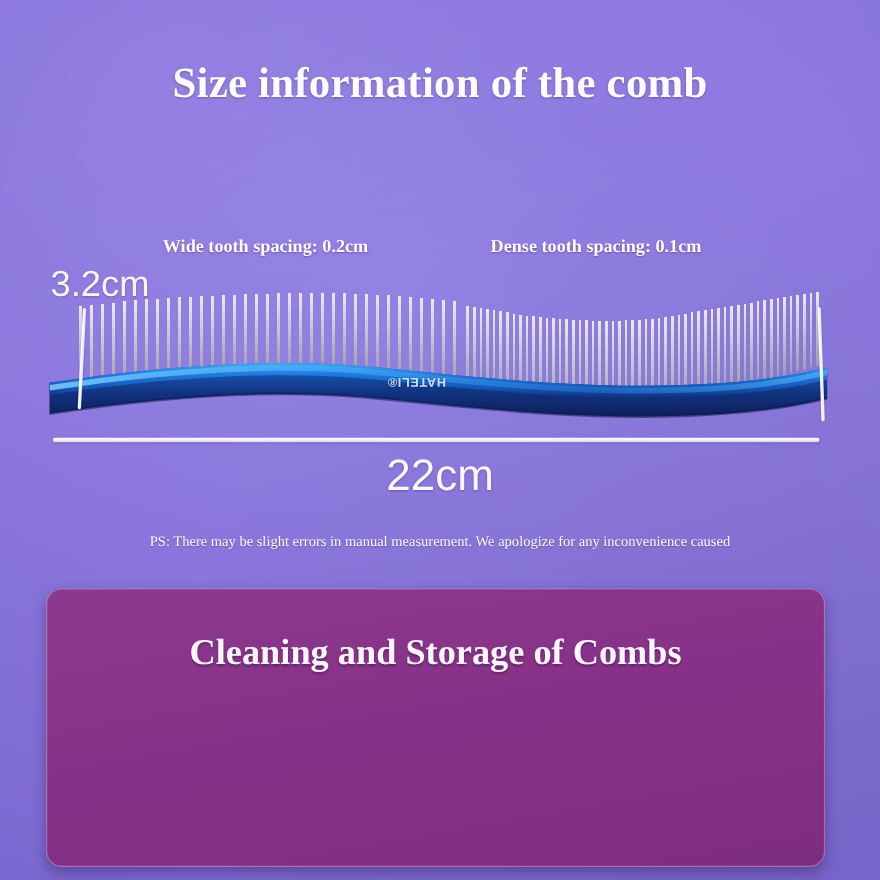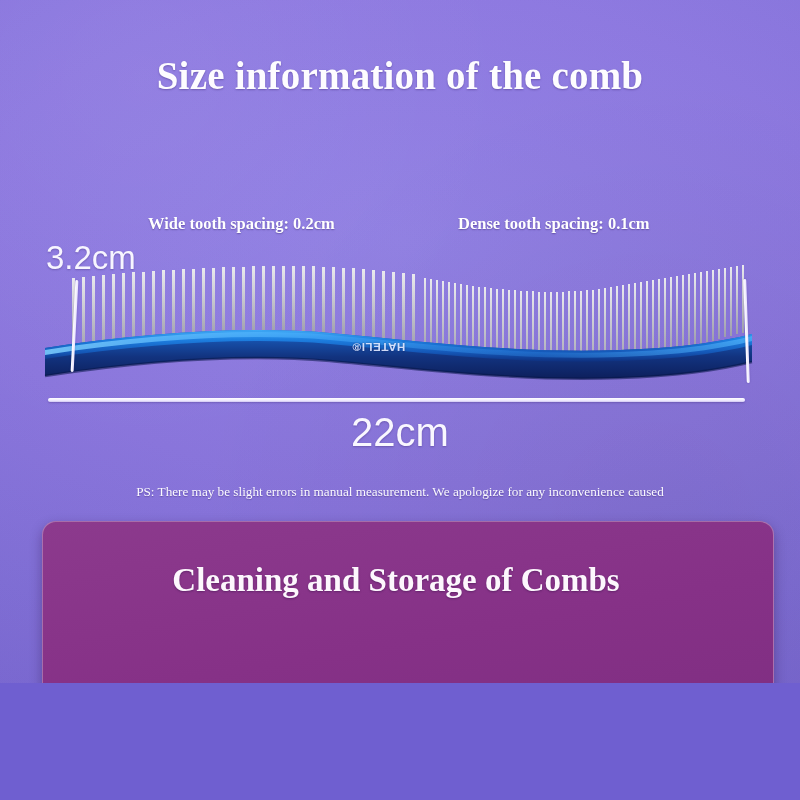--- a/index.html
+++ b/index.html
@@ -4,21 +4,21 @@
 <title>Comb Size Information</title>
 <style>
   html, body {
     margin: 0;
     padding: 0;
     background: #6f5fd0;
   }
   #page {
     position: relative;
     width: 800px;
-    height: 683px;
+    height: 800px;
     overflow: hidden;
     background:
       radial-gradient(ellipse 120% 80% at 50% 35%, #9180e6 0%, #8b76e0 45%, #8270da 75%, #7c69d6 100%);
     font-family: "Liberation Serif", serif;
     -webkit-font-smoothing: antialiased;
   }
 
   
   .bg-texture {
     position: absolute;
@@ -50,21 +50,21 @@
     position: absolute;
     font-family: "Liberation Serif", serif;
     font-weight: bold;
     font-size: 16.5px;
     color: #ffffff;
     white-space: nowrap;
     text-shadow: 0 1px 1.5px rgba(40,20,90,0.4);
     text-align: center;
   }
   .callout-wide  { left: 148px; top: 214px; }
-  .callout-dense { left: 446px; top: 214px; margin-left: 12px; }
+  .callout-dense { left: 446px; top: 214px; }
 
   
   .dim {
     position: absolute;
     font-family: "Liberation Sans", sans-serif;
     font-weight: 300;
     font-size: 33px;
     color: #f7f5ff;
     white-space: nowrap;
     text-shadow: 0 1px 2px rgba(40,20,90,0.3);
@@ -140,29 +140,28 @@
     font-weight: normal;
     font-size: 13.2px;
     color: #fbfaff;
     text-shadow: 0 1px 1px rgba(40,20,90,0.35);
   }
 
   
   .panel {
     position: absolute;
     left: 42px;
-    top: 521px;
+    top: 535px;
     width: 706px;
     height: 251px;
     background: linear-gradient(170deg, #8c3a8d 0%, #863187 48%, #7d2d80 100%);
     border-radius: 14px;
     border: 1px solid rgba(255,255,255,0.30);
     box-shadow: 0 5px 12px rgba(45,15,70,0.38);
     overflow: hidden;
-    padding-left: 24px;
   }
   .panel-heading {
     position: absolute;
     left: 0;
     top: 40px;
     width: 706px;
     text-align: center;
     font-family: "Liberation Serif", serif;
     font-weight: bold;
     font-size: 33px;

